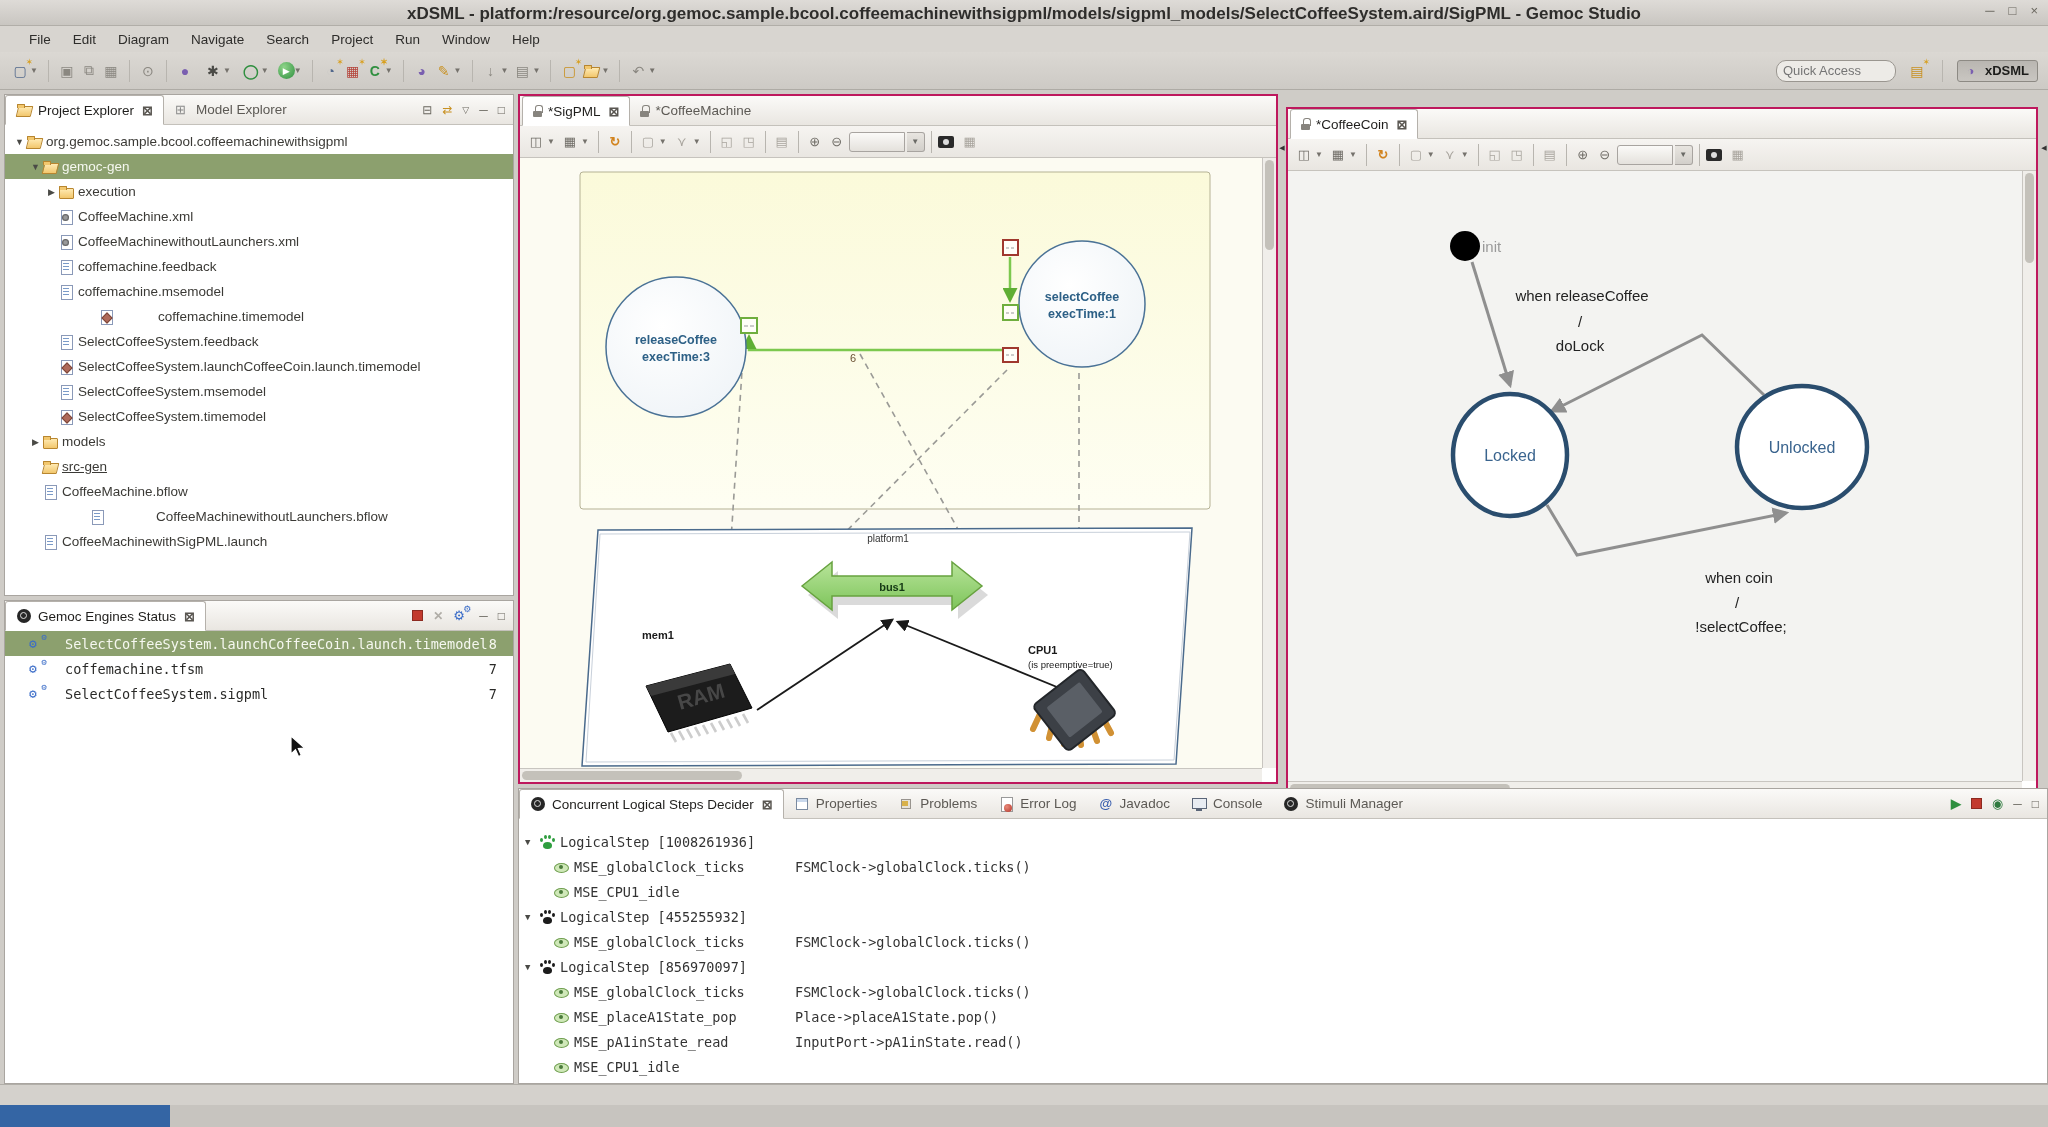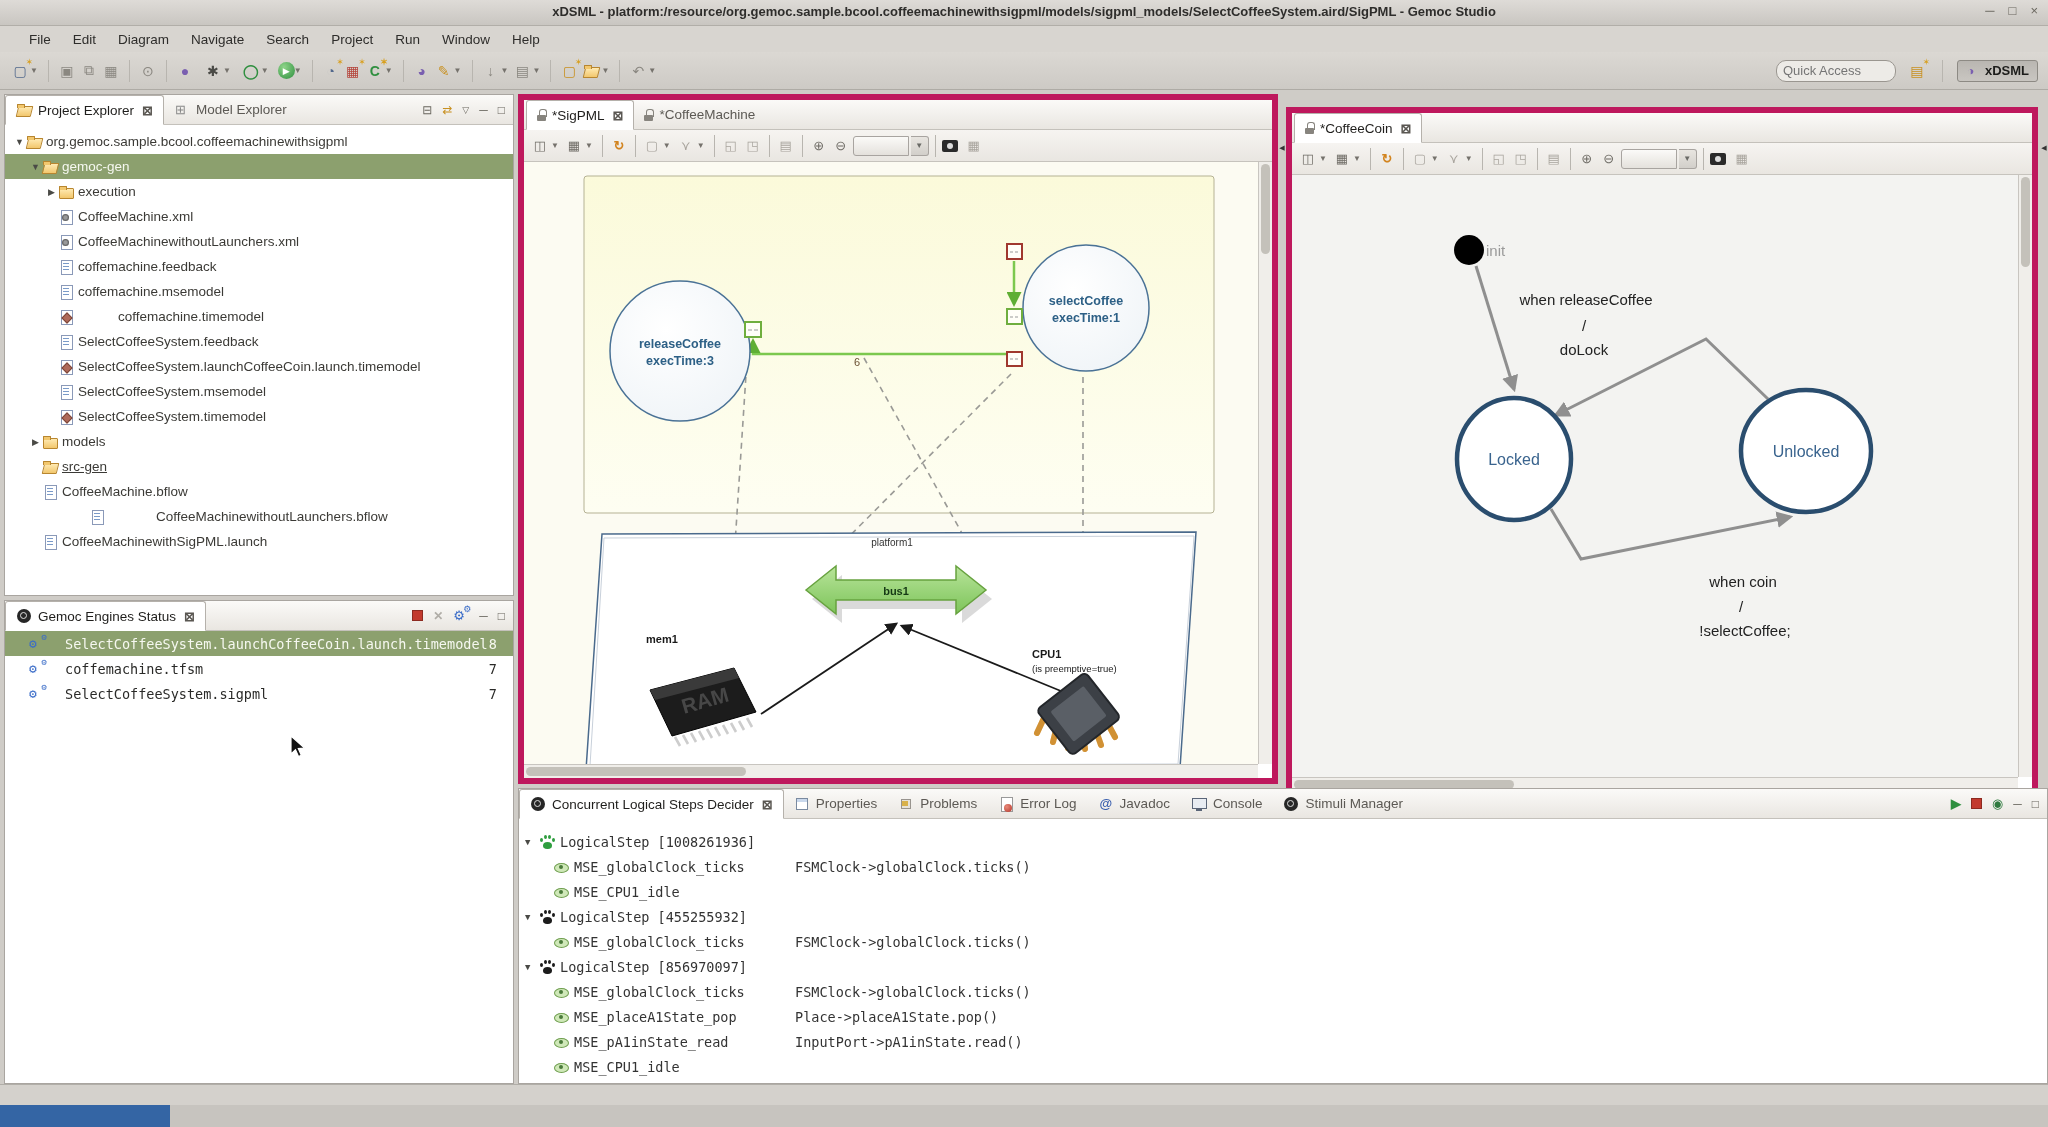--- a/index.html
+++ b/index.html
@@ -3,21 +3,21 @@
 <meta charset="utf-8">
 <style>
   * { box-sizing: border-box; margin: 0; padding: 0; }
   html,body { width:2048px; height:1127px; overflow:hidden; }
   body { font-family:"Liberation Sans", sans-serif; background:#cfccc7; position:relative; font-size:13px; color:#3b3a36; }
 
   
   #titlebar { position:absolute; left:0; top:0; width:2048px; height:26px;
     background:linear-gradient(#dedbd7,#c9c6c1); border-bottom:1px solid #b1aea8; }
   #titlebar .title { position:absolute; left:0; right:0; top:4px; text-align:center;
-    font-weight:bold; font-size:13px; color:#2e2d2b; }
+    font-weight:bold; font-size:17px; color:#2e2d2b; }
   #winbtns { position:absolute; right:10px; top:3px; display:flex; gap:14px; color:#6a675f; font-size:13px; }
   #winbtns span { cursor:default; }
 
   #menubar { position:absolute; left:0; top:26px; width:2048px; height:26px;
     background:#d8d5d0; display:flex; align-items:center; padding-left:20px; gap:4px; }
   #menubar .menu { padding:3px 9px; font-size:13.5px; color:#2e2d2b; border-radius:2px; }
 
   #toolbar { position:absolute; left:0; top:52px; width:2048px; height:38px;
     background:linear-gradient(#dbd8d3,#cdcac5); border-bottom:1px solid #aeaba5;
     display:flex; align-items:center; padding-left:6px; }
@@ -121,21 +121,21 @@
   #engines-panel { left:4px; top:600px; width:510px; height:484px; }
   .erow { height:25px; display:flex; align-items:center; padding:0 16px 0 24px;
     font-family:"DejaVu Sans Mono", monospace; font-size:13.5px; color:#2a2a28; }
   .erow .icn { margin-right:20px; }
   .erow .count { margin-left:auto; }
   .erow.selected { background:#8CA06E; color:#f6f8f0; }
   .stop-sq { width:11px; height:11px; background:#c23a2e; border:1px solid #8d2a20; display:inline-block; }
   .gray-x { color:#b0ada7; font-weight:bold; }
 
   
-  .editor { position:absolute; top:94px; height:690px; background:#fff; border:6px solid #be185d; }
+  .editor { position:absolute; top:94px; height:690px; background:#fff; border:2px solid #be185d; }
   #sigpml-editor { left:518px; width:760px; }
   #coffeecoin-editor { left:1286px; width:752px;margin-top:13px; }
   .dtoolbar { height:32px; background:linear-gradient(#f6f4f1,#e9e6e1); border-bottom:1px solid #c6c3bd;
     display:flex; align-items:center; padding-left:6px; gap:2px; }
   .dti { width:20px; height:20px; display:flex; align-items:center; justify-content:center;
     font-size:13px; color:#a8a49d; }
   .dti.en { color:#6f6c66; }
   .zoomcombo { width:56px; height:20px; background:linear-gradient(#fbfaf8,#e4e1dc);
     border:1px solid #a8a4a0; border-radius:3px 0 0 3px; }
   .zoomdrop { width:18px; height:20px; background:linear-gradient(#e8e5e0,#d2cfca);
@@ -340,21 +340,21 @@
         <span class="icn i-doc-file"></span>
         <span>coffemachine.feedback</span>
       </div>
 
       <div class="trow" style="padding-left: 40px;">
         <span class="exp"></span>
         <span class="icn i-doc-file"></span>
         <span>coffemachine.msemodel</span>
       </div>
 
-      <div class="trow" style=" gap: 40px;">
+      <div class="trow" style="padding-left: 40px; gap: 40px;">
         <span class="exp"></span>
         <span class="icn i-timemodel-file"></span>
         <span>coffemachine.timemodel</span>
       </div>
 
       <div class="trow" style="padding-left: 40px;">
         <span class="exp"></span>
         <span class="icn i-doc-file"></span>
         <span>SelectCoffeeSystem.feedback</span>
       </div>

